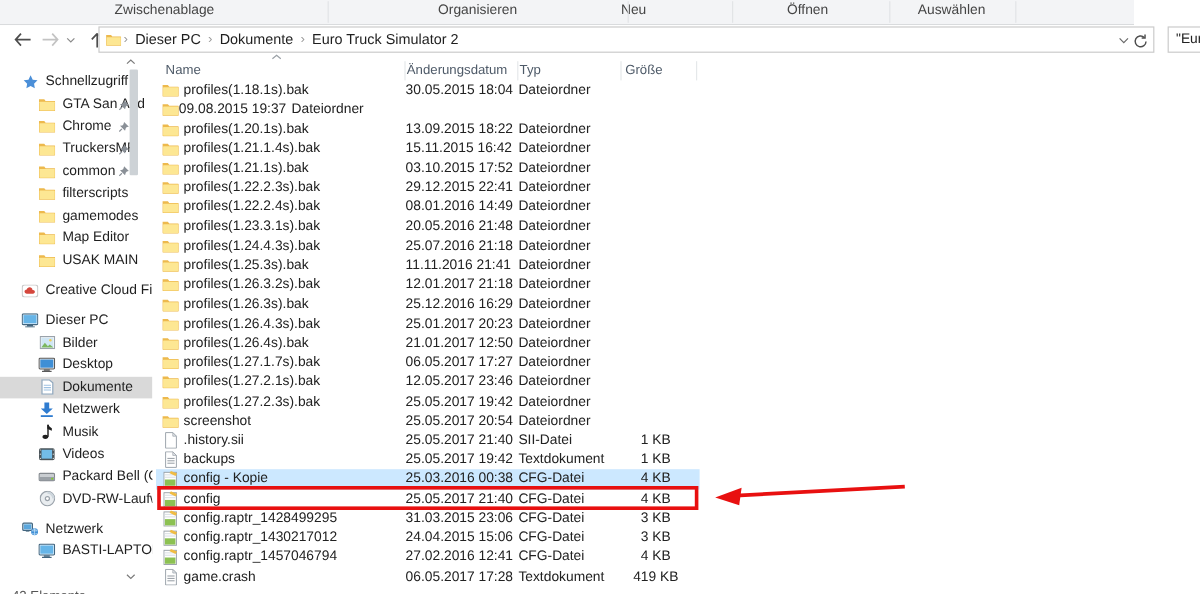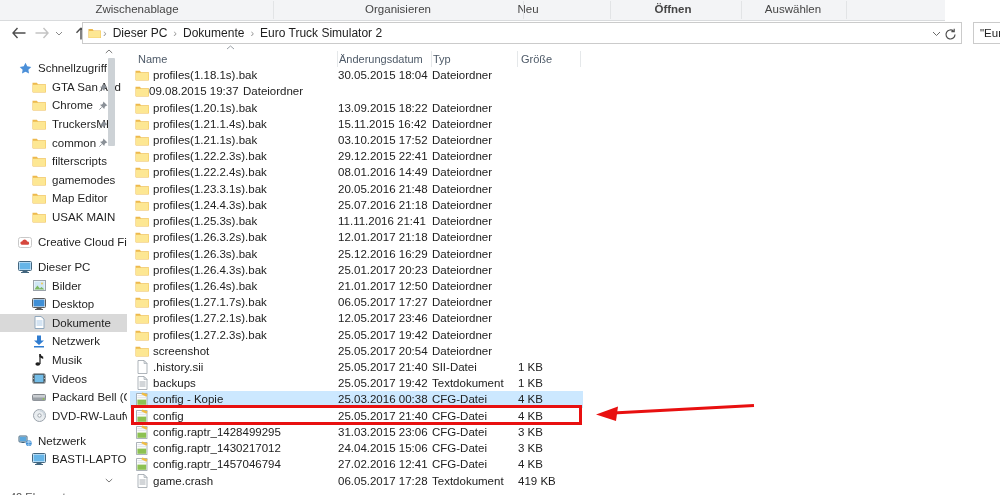--- a/index.html
+++ b/index.html
@@ -43,36 +43,36 @@
   .hc-type{width:86px;padding-left:1px}
   .hc-size{width:63px;padding-left:3px}
   .sort-caret{position:absolute;left:96px;top:-5px}
   .rows{position:absolute;left:0;top:17px;width:453px}
   .row{display:flex;height:16.23px;align-items:center;font-size:11.5px;color:#212121;width:445px;padding-right:8px;cursor:default}
   .row.sel{background:#cce8ff}
   .row .ic{width:14px;margin-left:5px}
   .row .nm{margin-left:4px;width:185px;white-space:nowrap;overflow:hidden}
   .row .dt{width:94px;color:#212121}
   .row .tp{width:86px}
-  .row .sz{width:57px;text-align:left}
+  .row .sz{width:57px;text-align:center}
   
   .status{position:absolute;left:0;top:490px;width:1000px;height:5px;overflow:hidden;background:#fff}
   .status span{position:absolute;left:10px;top:1px;font-size:11px;color:#555}
   
   .red-box{position:absolute;left:131px;top:405px;width:451px;height:20px;border:3px solid #e81010;box-sizing:border-box;z-index:5}
   .arrow-overlay{position:absolute;left:0;top:0;width:1000px;height:495px;pointer-events:none;z-index:6}
 </style>
 </head>
 <body>
 
 <div class="ribbon">
     <span class="grp" style="left: 137px;">Zwischenablage</span>
     <span class="grp" style="left: 398px;">Organisieren</span>
     <span class="grp" style="left: 528px;">Neu</span>
-    <span class="grp" style="left: 673px; font-weight: bold;">Öffnen</span>
+    <span class="grp" style="left: 673px;">Öffnen</span>
     <span class="grp" style="left: 793px;">Auswählen</span>
     <span class="sep" style="left: 273px;"></span>
     <span class="sep" style="left: 523px;"></span>
     <span class="sep" style="left: 610px;"></span>
     <span class="sep" style="left: 741px;"></span>
     <span class="sep" style="left: 846px;"></span>
   </div>
 
 <div class="addrrow">
   <div class="navbtn" style="left:7px;width:22px">

